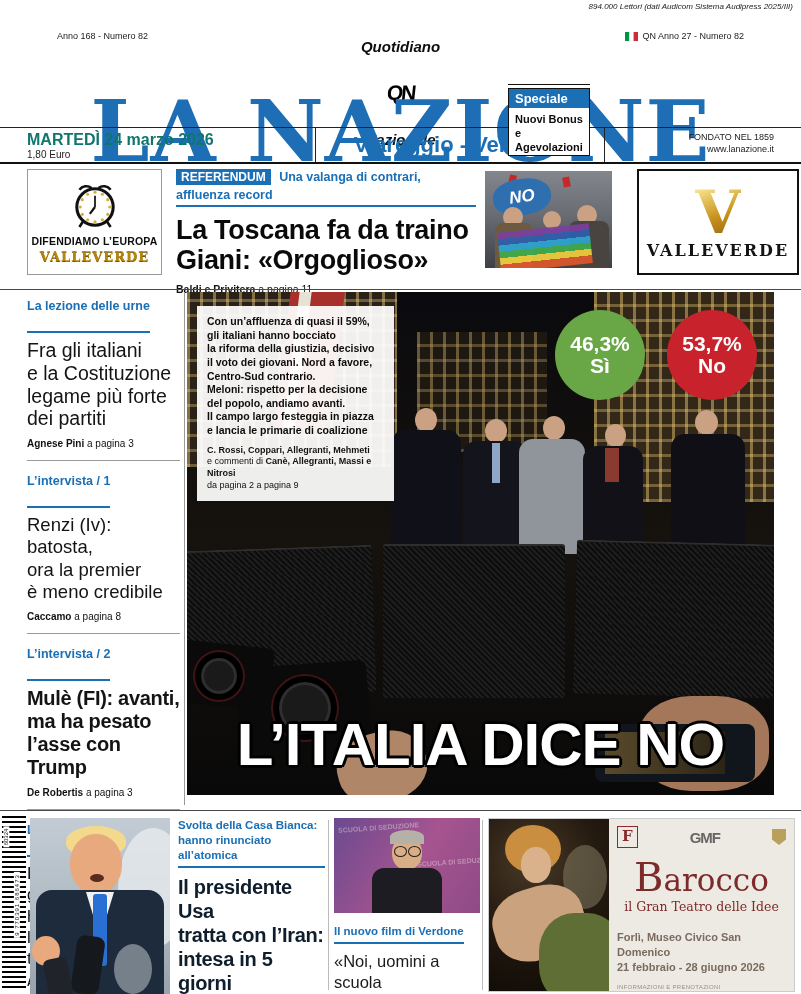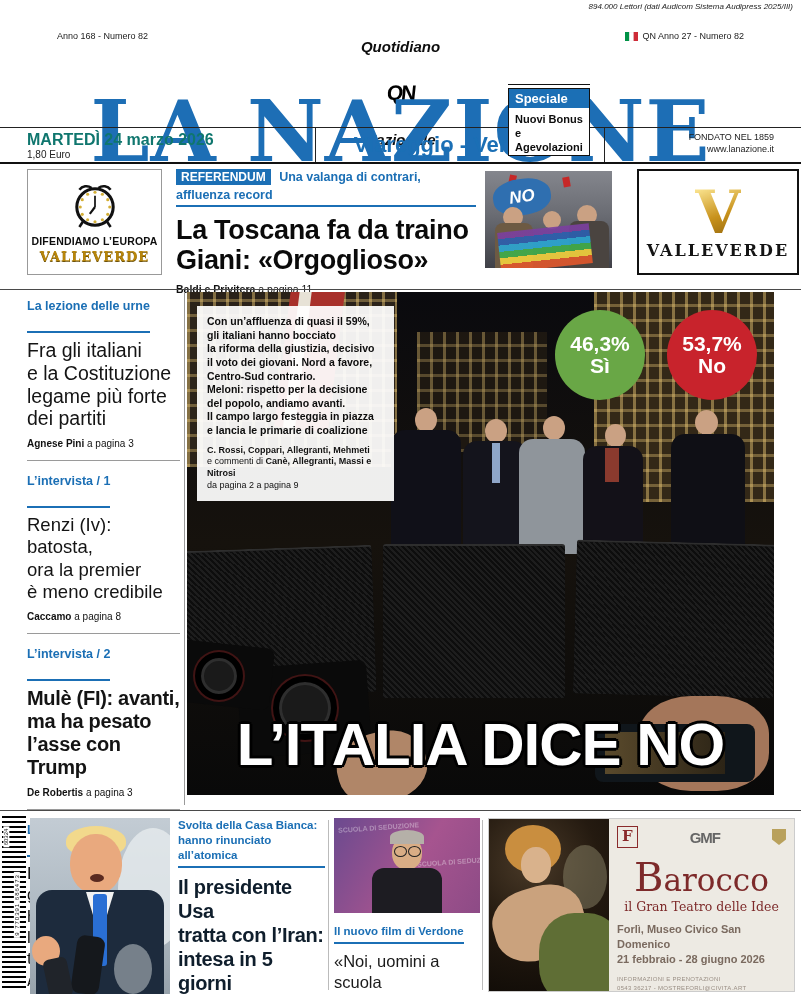--- a/index.html
+++ b/index.html
@@ -145,21 +145,21 @@
   .barocco-right{position:relative;flex:1;background:#edeae3;padding:6px 8px;box-sizing:border-box;}
   .logos{display:flex;justify-content:space-between;align-items:center;height:24px;}
   .logo-f{font-family:"DejaVu Serif",serif;color:#8a2a2b;font-size:15px;font-weight:bold;border:1px solid #8a2a2b;
           padding:0 4px;line-height:1.3;}
   .logo-gmf{color:#666;font-weight:bold;font-size:15px;letter-spacing:-1px;}
   .logo-crest{width:14px;height:16px;background:#b9a15c;clip-path:polygon(0 0,100% 0,100% 65%,50% 100%,0 65%);}
   .barocco-title{font-family:"DejaVu Serif",serif;color:#7d2a2a;font-size:31px;line-height:1;margin-top:8px;
                  text-align:center;}
   .barocco-title::first-letter{font-size:40px;}
   .barocco-sub{font-family:"DejaVu Serif",serif;color:#7d2a2a;font-size:12.5px;text-align:center;margin-top:2px;}
-  .barocco-venue{color:#7a6a5f;font-size:11px;font-weight:bold;text-align:left;margin-top:8px;line-height:1.35;}
+  .barocco-venue{color:#7a6a5f;font-size:11px;font-weight:bold;text-align:left;margin-top:16px;line-height:1.35;}
   .barocco-info{color:#9a8f85;font-size:6px;margin-top:8px;line-height:1.5;letter-spacing:.3px;}
 </style>
 </head>
 <body>
 
 <div class="page">
 
   <div class="readers">894.000 Lettori (dati Audicom Sistema Audipress 2025/III)</div>
   <div class="qn-row">
     <div class="qn-line"></div>

